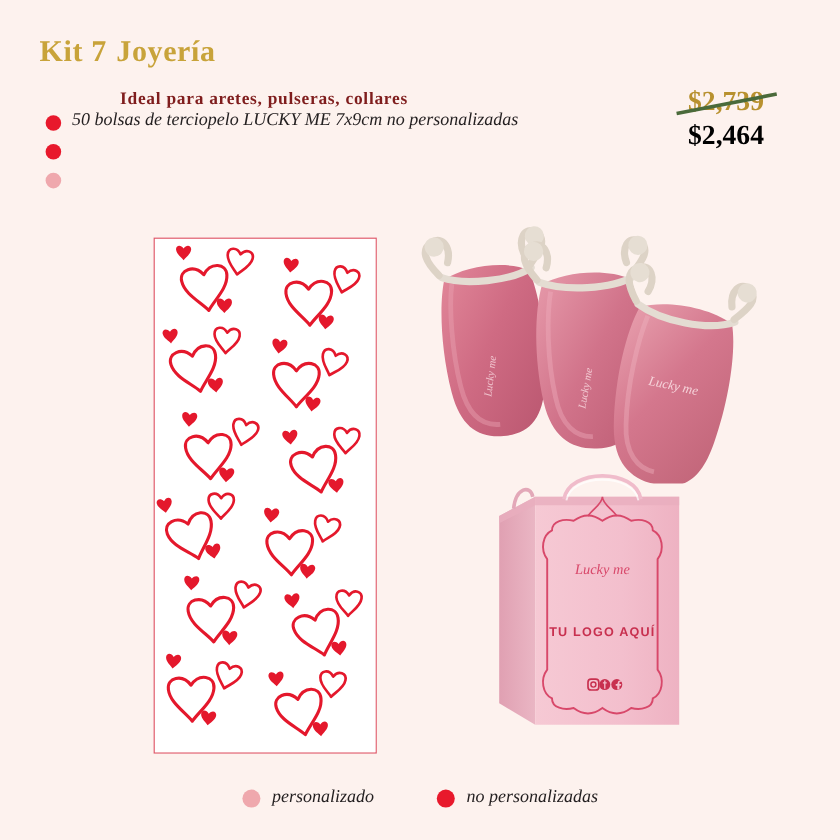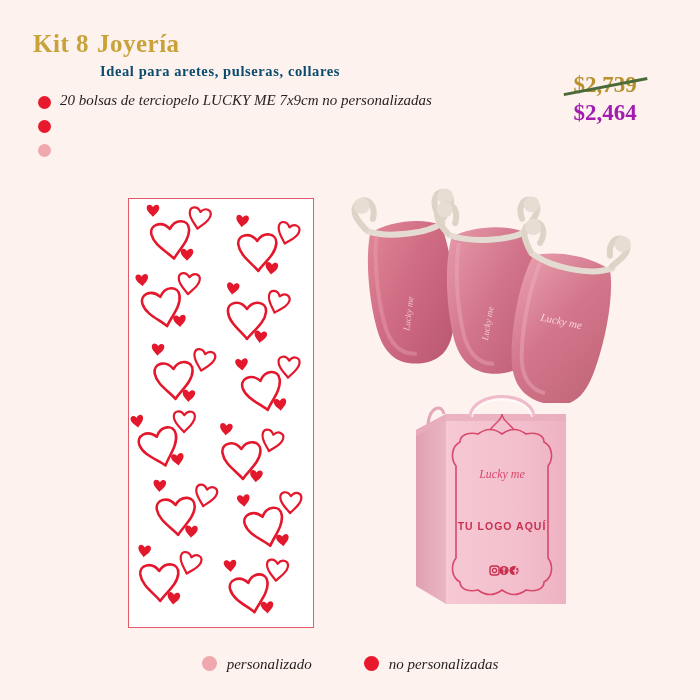--- a/index.html
+++ b/index.html
@@ -29,25 +29,25 @@
     font-weight: bold;
     font-size: 25px;
     color: #c8a33a;
     letter-spacing: 0.5px;
   }
   .kit-title .kit-word { margin-right: 8px; }
 
   .kit-subtitle {
     position: absolute;
     left: 100px;
-    top: 63px;
+    top: 75px;
     font-family: "Liberation Serif", serif;
     font-weight: bold;
     font-size: 14.5px;
-    color: #0c4a6e;
+    color: #7f1d1d;
     letter-spacing: 0.6px;
   }
 
   
   .bullets {
     position: absolute;
     left: 38px;
     top: 92px;
     width: 470px;
   }
@@ -96,21 +96,21 @@
     right: -12px;
     top: 50%;
     height: 2.5px;
     background: #4a6a3a;
     transform: rotate(-11deg);
   }
   .price-new {
     font-family: "Liberation Serif", serif;
     font-weight: bold;
     font-size: 23px;
-    color: #a21caf;
+    color: #000000;
     margin-top: 2px;
   }
 
   
   .tissue {
     position: absolute;
     left: 128px;
     top: 198px;
     width: 184px;
     height: 428px;
@@ -144,21 +144,21 @@
     left: 0;
     right: 0;
     bottom: 27px;
     display: flex;
     justify-content: center;
     align-items: center;
     gap: 52px;
   }
   .legend-item {
     display: flex;
-    align-items: flex-start;
+    align-items: flex-end;
     gap: 10px;
     margin-top: 28px;
   }
   .legend-dot {
     width: 15px;
     height: 15px;
     border-radius: 50%;
   }
   .legend-dot.pink { background: #efa8ad; }
   .legend-dot.red { background: #e8192c; }
@@ -168,28 +168,28 @@
     font-size: 15px;
     color: #231f20;
   }
 </style>
 </head>
 <body>
 
 <div class="page">
 
   <div class="kit-title">
-    <span class="kit-word">Kit 8</span><span>Joyería</span>
+    <span class="kit-word">Kit 7</span><span>Joyería</span>
   </div>
   <div class="kit-subtitle">Ideal para aretes, pulseras, collares</div>
 
   <div class="bullets">
     <div class="bullet-row">
       <span class="dot red"></span>
-      <span class="bullet-text">20 bolsas de terciopelo LUCKY ME 7x9cm no personalizadas</span>
+      <span class="bullet-text">50 bolsas de terciopelo LUCKY ME 7x9cm no personalizadas</span>
     </div>
     <div class="bullet-row">
       <span class="dot red"></span>
     </div>
     <div class="bullet-row">
       <span class="dot pink"></span>
     </div>
   </div>
 
   <div class="price-area">

